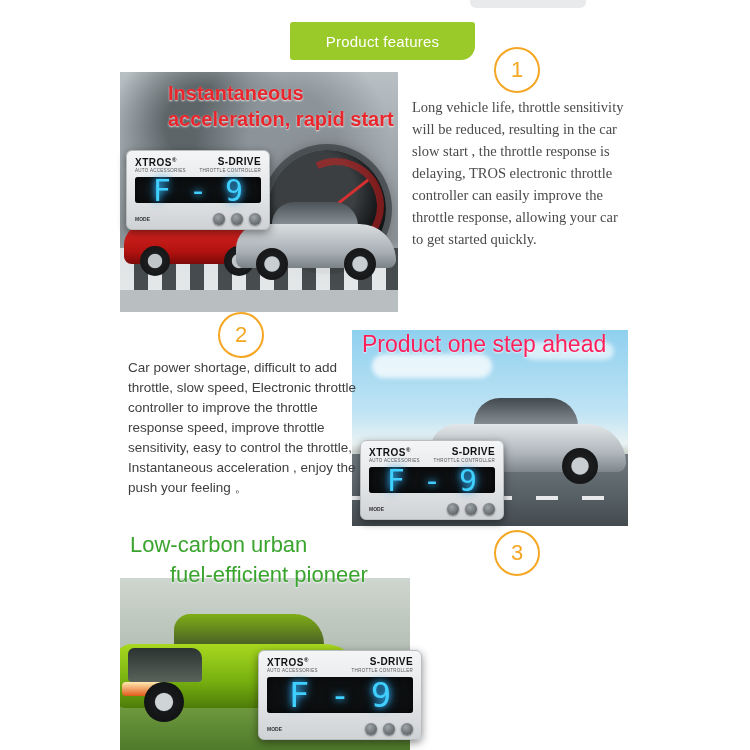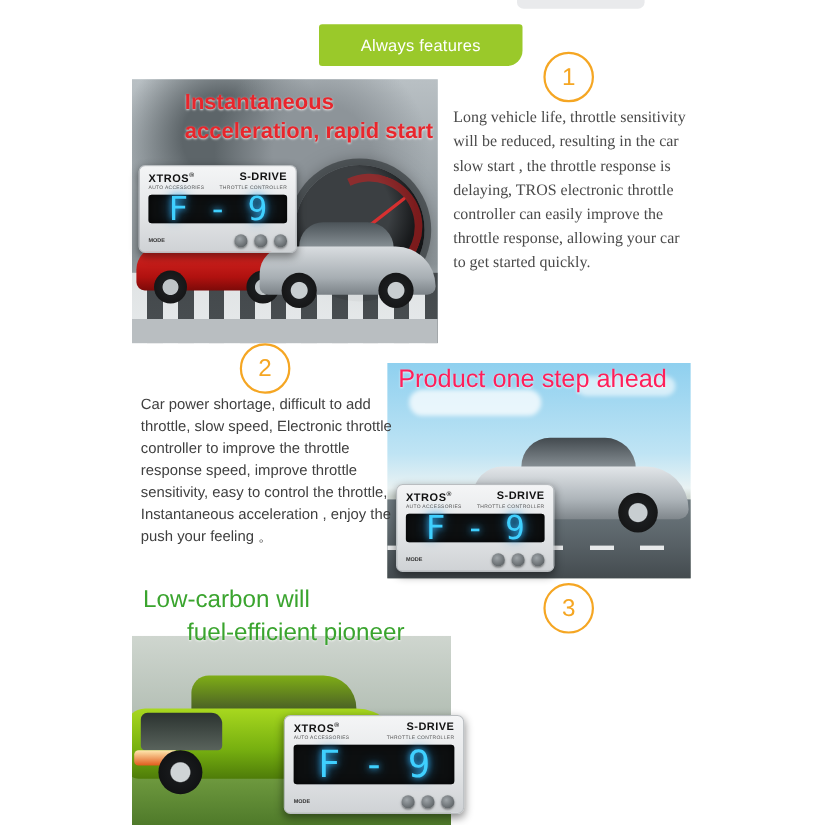--- a/index.html
+++ b/index.html
@@ -369,21 +369,21 @@
   }
 </style>
 </head>
 <body>
 
 <div class="page">
 
   <div class="top-notch"></div>
 
   <div class="header-banner">
-    <span class="header-banner-text">Always features</span>
+    <span class="header-banner-text">Product features</span>
   </div>
 
   <div class="sec1-photo">
     <div class="p1-bg"></div>
     <div class="p1-gauge"></div>
     <div class="p1-gauge-red"></div>
     <div class="p1-road"></div>
     <div class="p1-road2"></div>
     <div class="car-red">
       <div class="cabin"></div>
@@ -476,18 +476,18 @@
     </div>
     <div class="dv-mode">MODE</div>
     <div class="dv-btns">
       <div class="dv-btn"></div>
       <div class="dv-btn"></div>
       <div class="dv-btn"></div>
     </div>
   </div>
 
   <div class="sec3-title">
-    <span>Low-carbon will</span>
+    <span>Low-carbon urban</span>
     <span class="line2">fuel-efficient pioneer</span>
   </div>
   <div class="num-circle n3">3</div>
 
 </div>
 
 </body></html>

